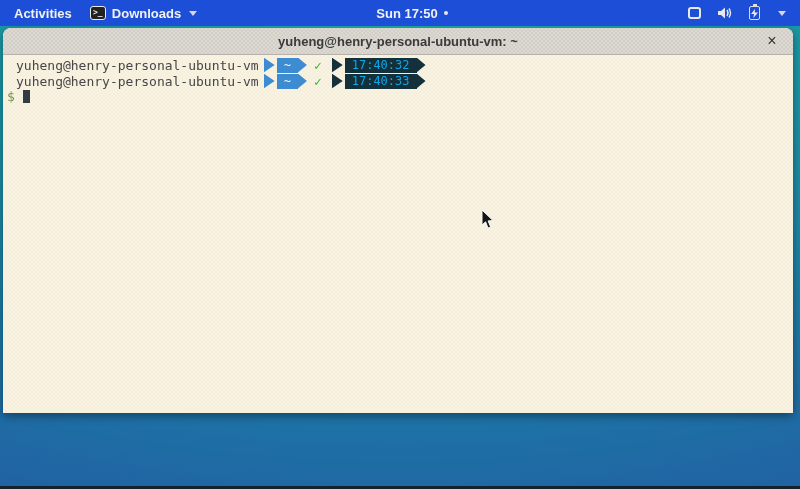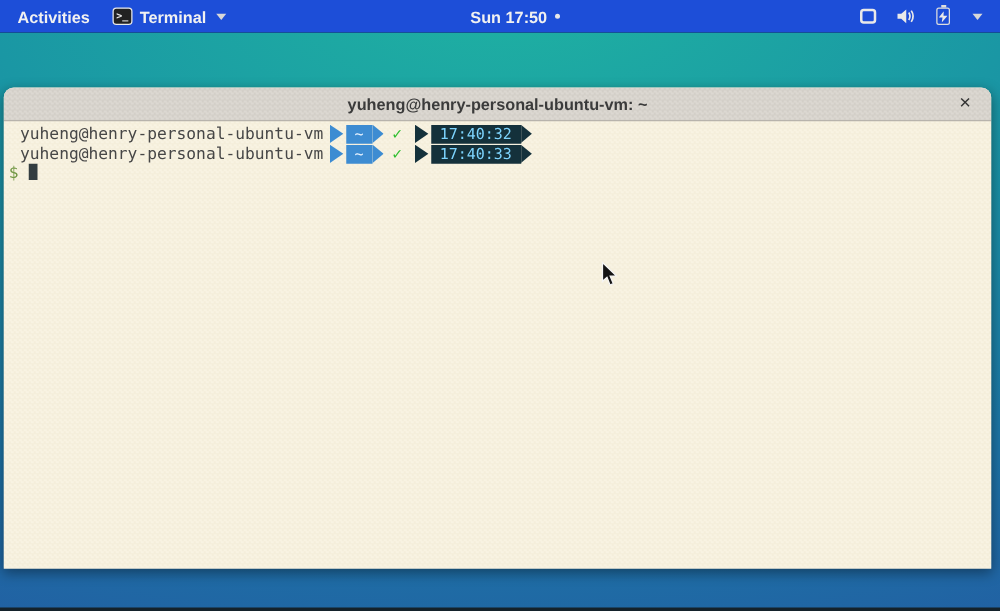--- a/index.html
+++ b/index.html
@@ -43,21 +43,20 @@
       radial-gradient(ellipse 130% 120% at 50% -10%, #1fb3a2 0%, #1a97a4 40%, #1d74a6 78%, #2161a3 100%);
   }
   .desk-bottom-strip { position:absolute; left:0; bottom:0; width:800px; height:3px; background:#14222b; }
 
   
   .window {
     position:absolute; left:3px; top:2px; width:790px; height:385px;
     border-radius:8px 8px 0 0; overflow:hidden;
     box-shadow:0 3px 10px rgba(0,0,0,.4);
     background:#f7f1df;
-    margin-top:42px;
   }
   .titlebar {
     position:relative; height:27px;
     background:repeating-conic-gradient(#dcd8d2 0% 25%, #d3cfc8 0% 50%) 0 0/4px 4px;
     border-bottom:1px solid #b7b3ac;
     display:flex; align-items:center; justify-content:center;
     font-size:13px; font-weight:700; color:#3b3b3b;
   }
   .close-btn {
     position:absolute; right:10px; top:2px; width:22px; height:22px;
@@ -73,40 +72,40 @@
     color:#3f3f3f; padding:2px 0 0 4px; cursor:text;
   }
   .tline { white-space:pre; }
   .prompt-line { display:flex; align-items:center; height:16px; }
   .puser { color:#474747; padding-left:9px; }
 
   .pl-chevron { width:11px; height:15px; clip-path:polygon(0 0,100% 50%,0 100%); margin-left:5px; flex:none; }
   .pl-body { height:15px; line-height:15px; font-size:12px; padding:0 7px; margin-left:2px; flex:none; }
   .pl-tip { width:9px; height:15px; clip-path:polygon(0 0,100% 50%,0 100%); flex:none; }
   .blue-bg { background:#3d8cd2; color:#eaf4ff; }
-  .dark-bg { background:#14313b; color:#7dd3fc; }
+  .dark-bg { background:#14313b; color:#0ea5e9; }
   .check { color:#2fbe2f; font-weight:700; margin:0 5px 0 7px; }
 
   .dollar { color:#729845; }
   .cmd { color:#999a3c; }
   .listing { color:#2f9b9b; }
   .cursor-block { display:inline-block; width:7px; height:13px; background:#333d41; vertical-align:-2px; }
 
   
   .pointer { position:absolute; left:481px; top:209px; z-index:50; pointer-events:none; }
 </style>
 </head>
 <body>
 
 <div class="topbar">
   <div class="tb-left">
     <span class="activities">Activities</span>
     <span class="appmenu">
       <span class="term-icon">&gt;_</span>
-      <span>Terminal</span>
+      <span>Downloads</span>
       <span class="caret-down"></span>
     </span>
   </div>
   <div class="tb-center">
     <span class="clockwrap">
       <span>Sun 17:50</span>
       <span class="notif-dot"></span>
     </span>
   </div>
   <div class="tb-right">

